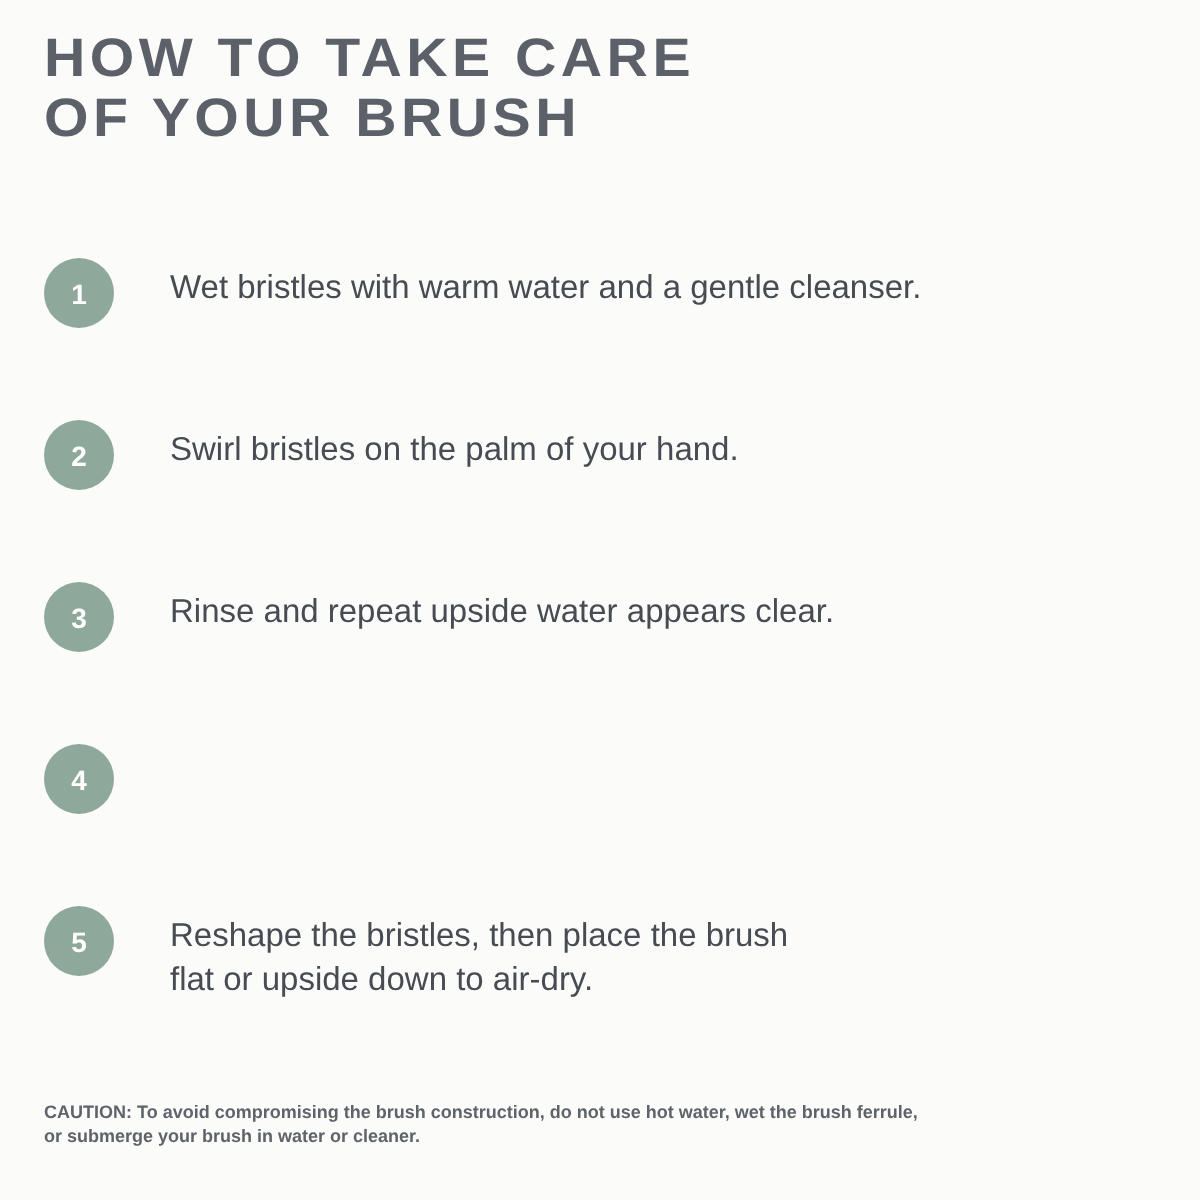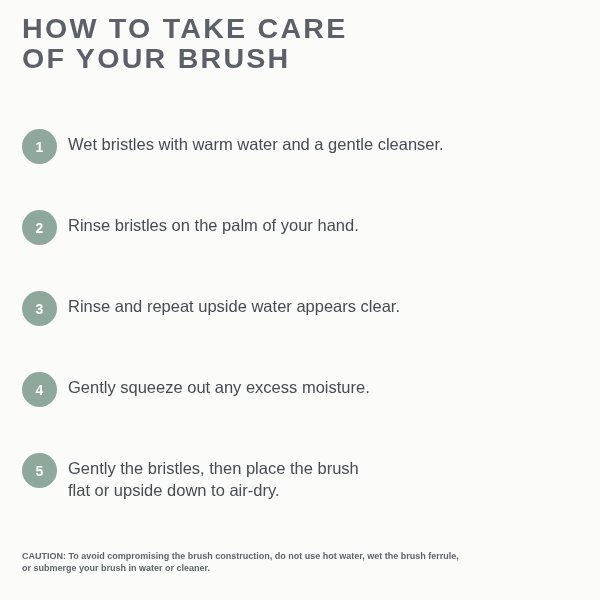--- a/index.html
+++ b/index.html
@@ -65,21 +65,21 @@
     color: #ffffff;
     font-size: 14px;
     font-weight: bold;
     display: flex;
     align-items: center;
     justify-content: center;
     margin-top: 1px;
   }
   .step-text {
     flex: 1 1 auto;
-    margin-left: 11px;
+    margin-left: 28px;
     font-size: 16.5px;
     line-height: 22px;
     color: #474b52;
     padding-top: 5px;
     white-space: pre-line;
   }
 
   
   .caution {
     position: absolute;
@@ -105,36 +105,35 @@
 
   <div class="steps">
 
     <div class="step">
       <div class="step-badge">1</div>
       <div class="step-text">Wet bristles with warm water and a gentle cleanser.</div>
     </div>
 
     <div class="step">
       <div class="step-badge">2</div>
-      <div class="step-text">Rinse bristles on the palm of your hand.</div>
+      <div class="step-text">Swirl bristles on the palm of your hand.</div>
     </div>
 
     <div class="step">
       <div class="step-badge">3</div>
       <div class="step-text">Rinse and repeat upside water appears clear.</div>
     </div>
 
     <div class="step">
       <div class="step-badge">4</div>
-      <div class="step-text">Gently squeeze out any excess moisture.</div>
     </div>
 
     <div class="step">
       <div class="step-badge">5</div>
-      <div class="step-text">Gently the bristles, then place the brush
+      <div class="step-text">Reshape the bristles, then place the brush
 flat or upside down to air-dry.</div>
     </div>
 
   </div>
 
   <div class="caution">CAUTION: To avoid compromising the brush construction, do not use hot water, wet the brush ferrule,
 or submerge your brush in water or cleaner.</div>
 
 </div>
 

